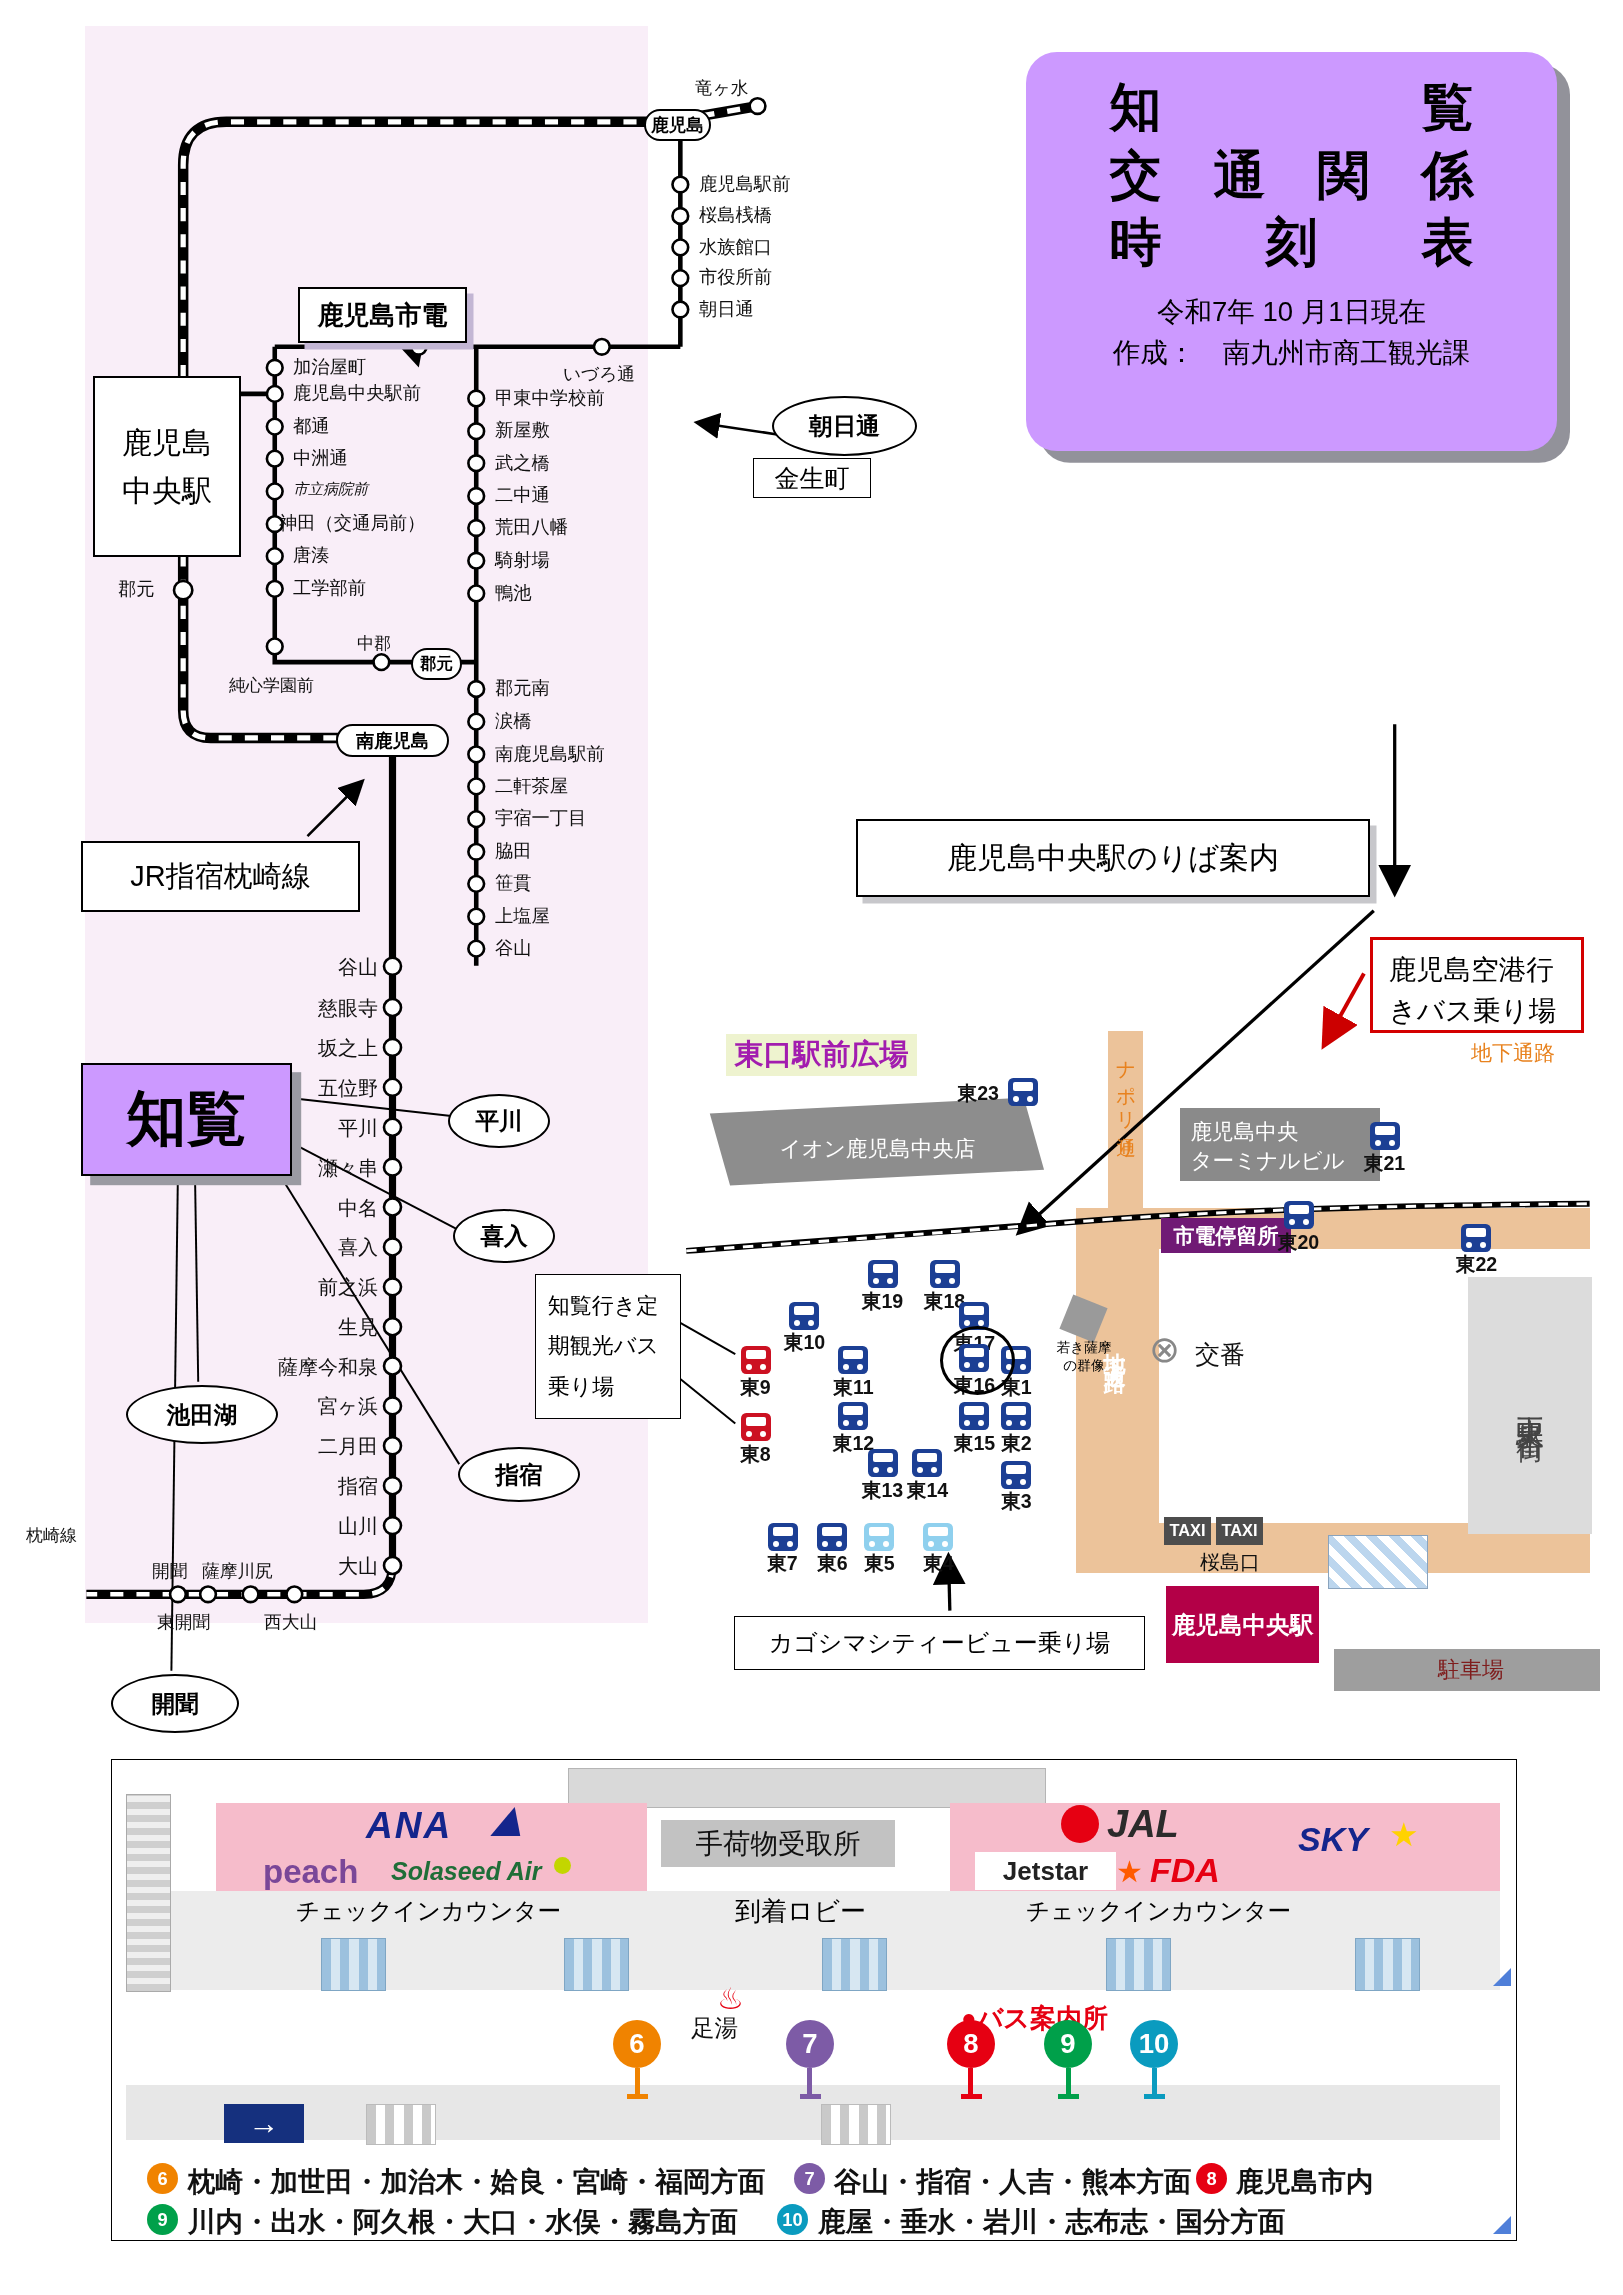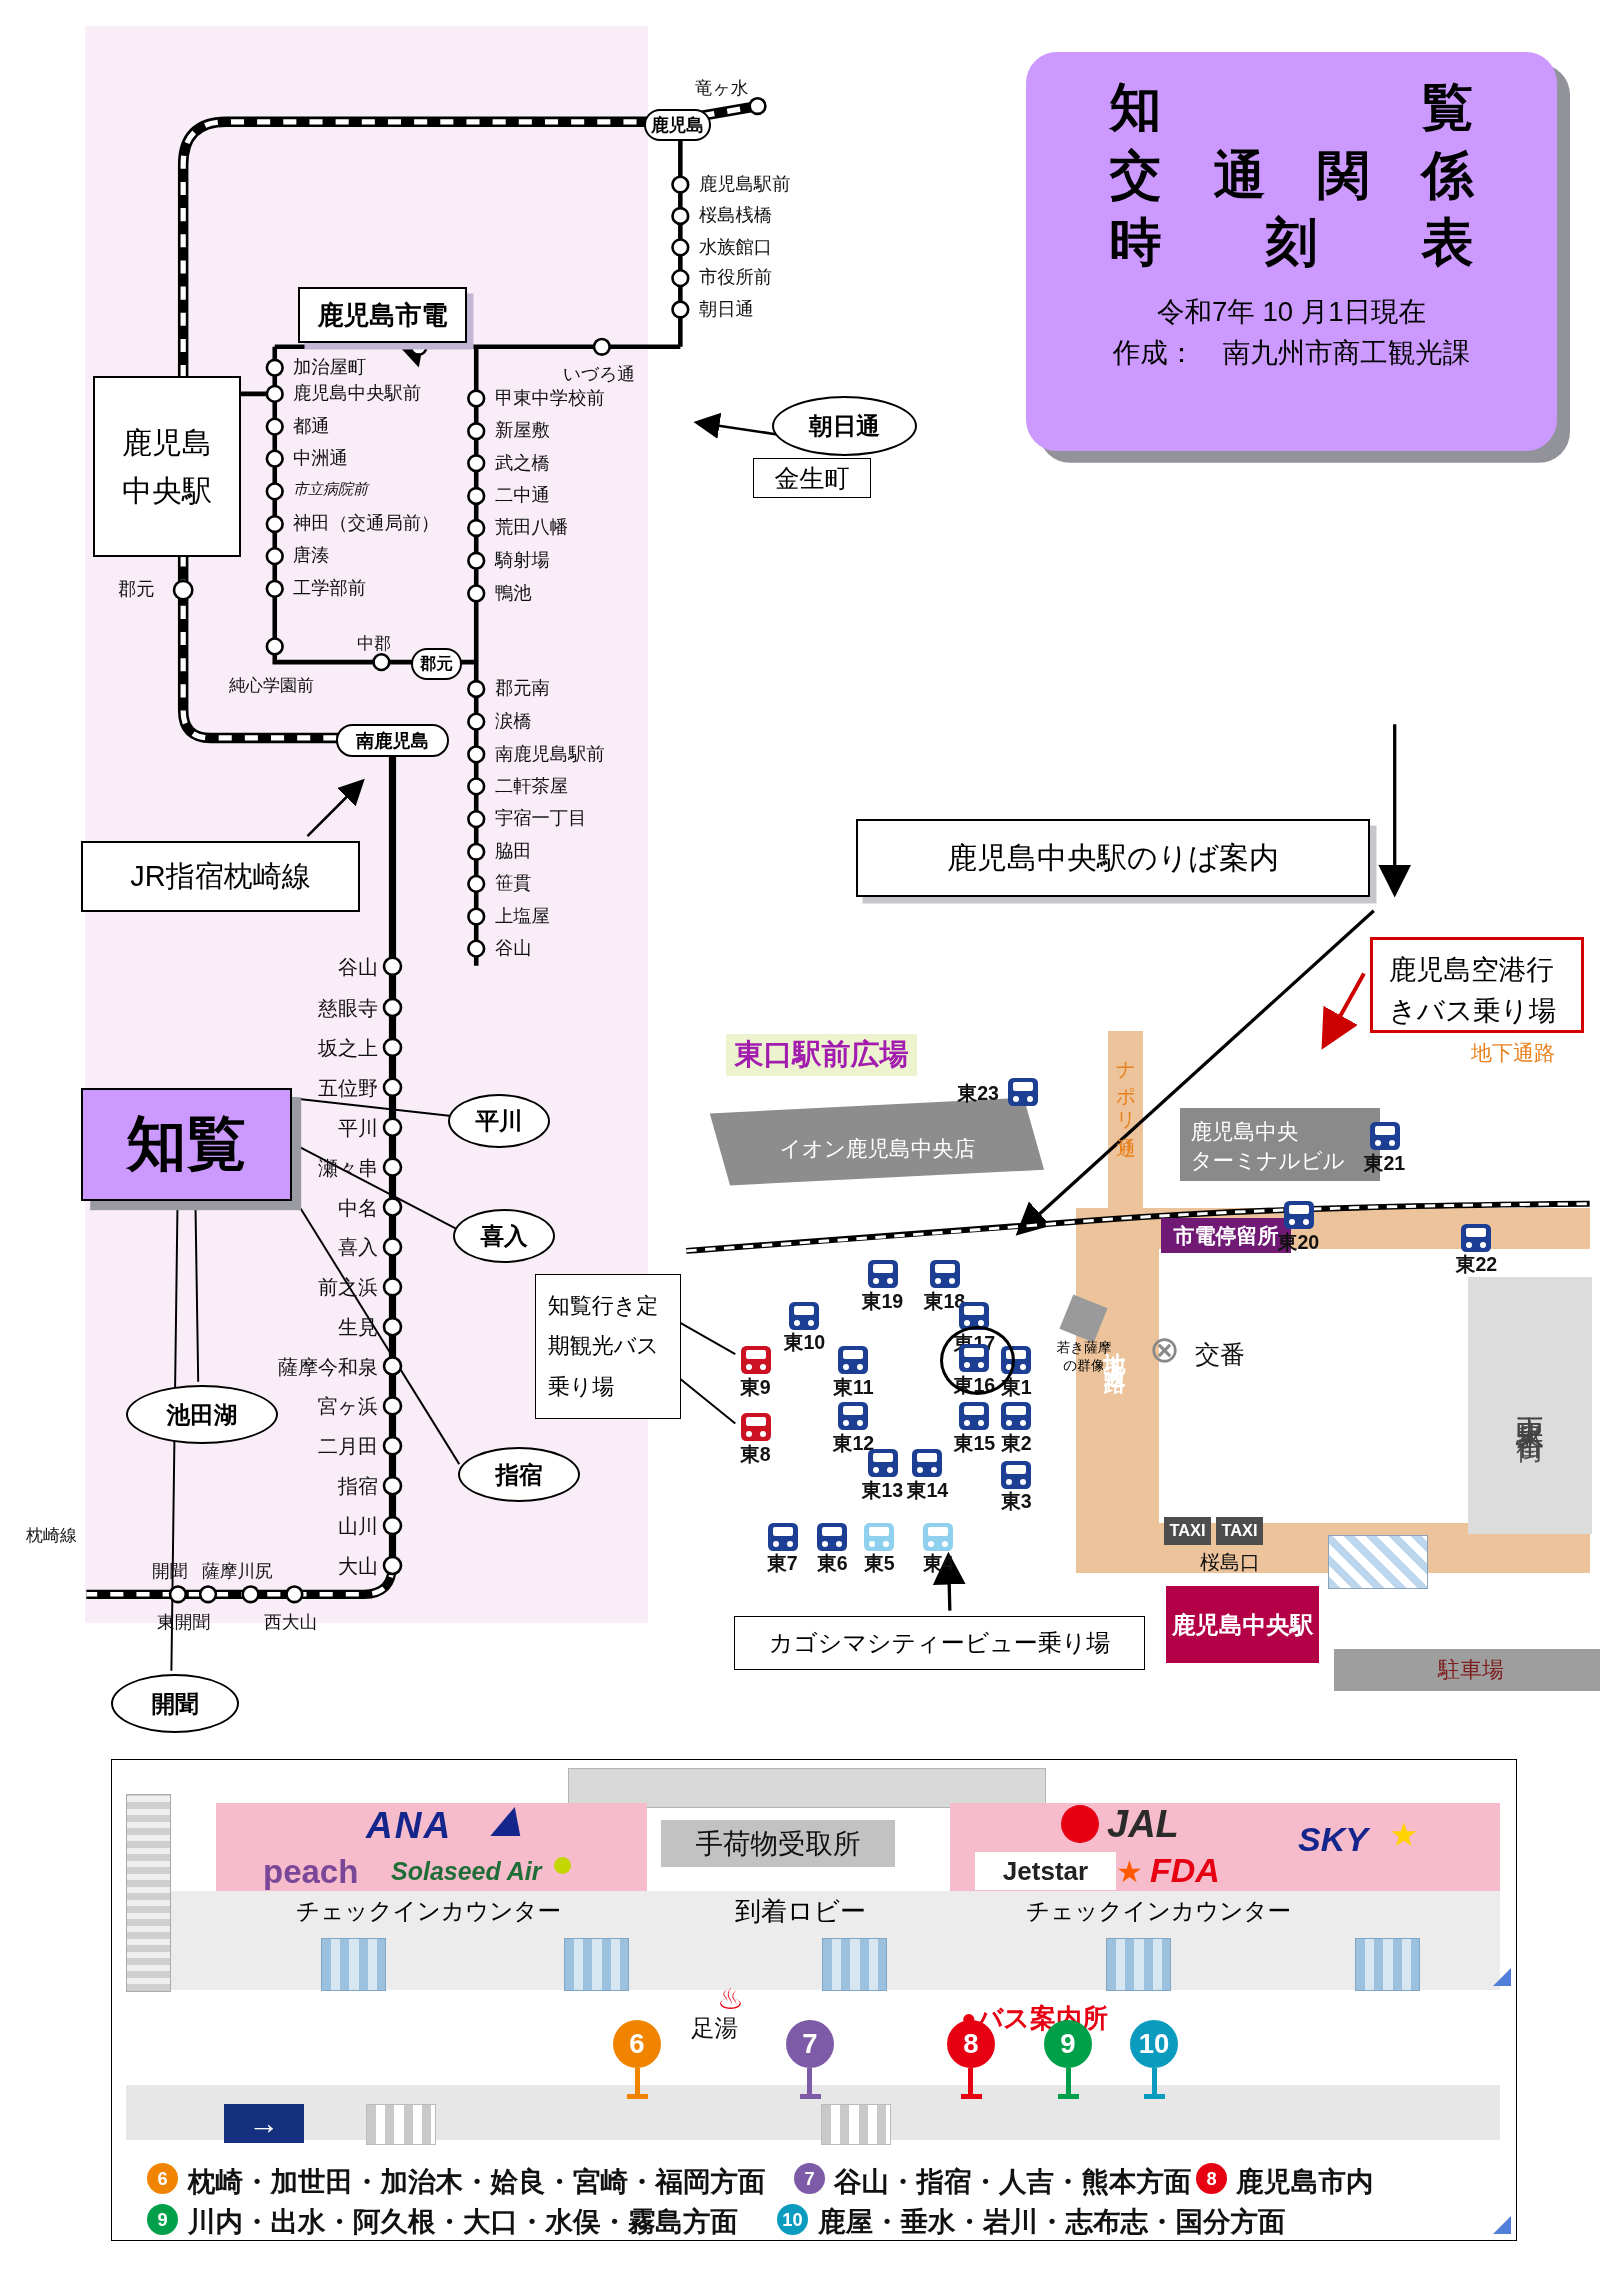--- a/index.html
+++ b/index.html
@@ -159,21 +159,21 @@
   <div class="box z4" style="left:93px;top:376px;width:144px;height:177px;display:flex;flex-direction:column;align-items:center;justify-content:center;font-size:30px;line-height:1.6;">
     <span>鹿児島</span>
     <span>中央駅</span>
   </div>
   <div class="lbl z3" style="left:118px;top:578px;font-size:18.3px;">郡元</div>
   <div class="pill z3" style="left:411px;top:648px;width:47px;height:27.5px;font-size:16.4px;">郡元</div>
   <div class="lbl z3" style="left:357px;top:633px;font-size:17px;">中郡</div>
   <div class="lbl z3" style="left:229px;top:675px;font-size:17px;">純心学園前</div>
   <div class="pill z3" style="left:336px;top:724px;width:109px;height:29px;font-size:18.3px;">南鹿児島</div>
   <div class="box ctr z4" style="left:81px;top:841px;width:275px;height:67px;font-size:29px;">JR指宿枕崎線</div>
-  <div class="box ctr z4" style="left:81px;top:1063px;width:207px;height:109px;background:#cc99ff;font-size:60px;font-weight:700;box-shadow:9.2px 9.2px 0 #9a9aa2;margin-top:25px;">知覧</div>
+  <div class="box ctr z4" style="left:81px;top:1063px;width:207px;height:109px;background:#cc99ff;font-size:60px;font-weight:700;box-shadow:9.2px 9.2px 0 #9a9aa2;">知覧</div>
   <div class="lbl z3" style="left:26px;top:1525px;font-size:17px;">枕崎線</div>
   <div class="lbl z3" style="left:152px;top:1560px;font-size:17.7px;">開聞</div>
   <div class="lbl z3" style="left:202px;top:1560px;font-size:17.7px;">薩摩川尻</div>
   <div class="lbl z3" style="left:157px;top:1611px;font-size:17.7px;">東開聞</div>
   <div class="lbl z3" style="left:264px;top:1611px;font-size:17.7px;">西大山</div>
   <div class="box ctr z5" style="left:753px;top:458px;width:116px;height:38px;font-size:25px;border-width:1.3px;">金生町</div>
 
   <div class="abs z4" style="left:1026px;top:52px;width:531px;height:399px;background:#cc99ff;border-radius:31px;box-shadow:13px 11.8px 0 rgba(110,110,120,0.75);padding-top:22px;box-sizing:border-box;">
     <div class="tline">知　　　　　覧</div>
     <div class="tline">交　通　関　係</div>
@@ -264,21 +264,21 @@
 <div class="lbl" style="top: 173px; font-size: 18.3px; z-index: 3; left: 699px;">鹿児島駅前</div>
     <div class="lbl" style="top: 204px; font-size: 18.3px; z-index: 3; left: 699px;">桜島桟橋</div>
     <div class="lbl" style="top: 236px; font-size: 18.3px; z-index: 3; left: 699px;">水族館口</div>
     <div class="lbl" style="top: 266px; font-size: 18.3px; z-index: 3; left: 699px;">市役所前</div>
     <div class="lbl" style="top: 298px; font-size: 18.3px; z-index: 3; left: 699px;">朝日通</div>
     <div class="lbl" style="top: 356px; font-size: 18.3px; z-index: 3; left: 293px;">加治屋町</div>
     <div class="lbl" style="top: 382px; font-size: 18.3px; z-index: 3; left: 293px;">鹿児島中央駅前</div>
     <div class="lbl" style="top: 415px; font-size: 18.3px; z-index: 3; left: 293px;">都通</div>
     <div class="lbl" style="top: 447px; font-size: 18.3px; z-index: 3; left: 293px;">中洲通</div>
     <div class="lbl" style="top: 480px; font-size: 15px; z-index: 3; left: 293px; font-style: italic;">市立病院前</div>
-    <div class="lbl" style="top: 512px; font-size: 18.3px; z-index: 3; left: 293px;">神田（交通局前）</div>
+    <div class="lbl" style="top: 512px; font-size: 18.3px; z-index: 3; left: 279px;">神田（交通局前）</div>
     <div class="lbl" style="top: 544px; font-size: 18.3px; z-index: 3; left: 293px;">唐湊</div>
     <div class="lbl" style="top: 577px; font-size: 18.3px; z-index: 3; left: 293px;">工学部前</div>
     <div class="lbl" style="top: 387px; font-size: 18.3px; z-index: 3; left: 495px;">甲東中学校前</div>
     <div class="lbl" style="top: 419px; font-size: 18.3px; z-index: 3; left: 495px;">新屋敷</div>
     <div class="lbl" style="top: 452px; font-size: 18.3px; z-index: 3; left: 495px;">武之橋</div>
     <div class="lbl" style="top: 484px; font-size: 18.3px; z-index: 3; left: 495px;">二中通</div>
     <div class="lbl" style="top: 516px; font-size: 18.3px; z-index: 3; left: 495px;">荒田八幡</div>
     <div class="lbl" style="top: 549px; font-size: 18.3px; z-index: 3; left: 495px;">騎射場</div>
     <div class="lbl" style="top: 582px; font-size: 18.3px; z-index: 3; left: 495px;">鴨池</div>
     <div class="lbl" style="top: 677px; font-size: 18.3px; z-index: 3; left: 495px;">郡元南</div>

